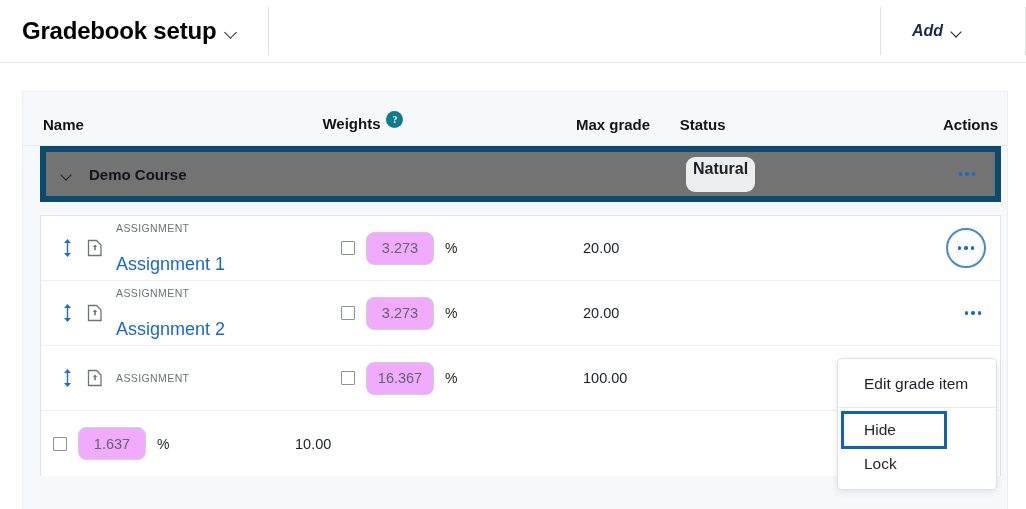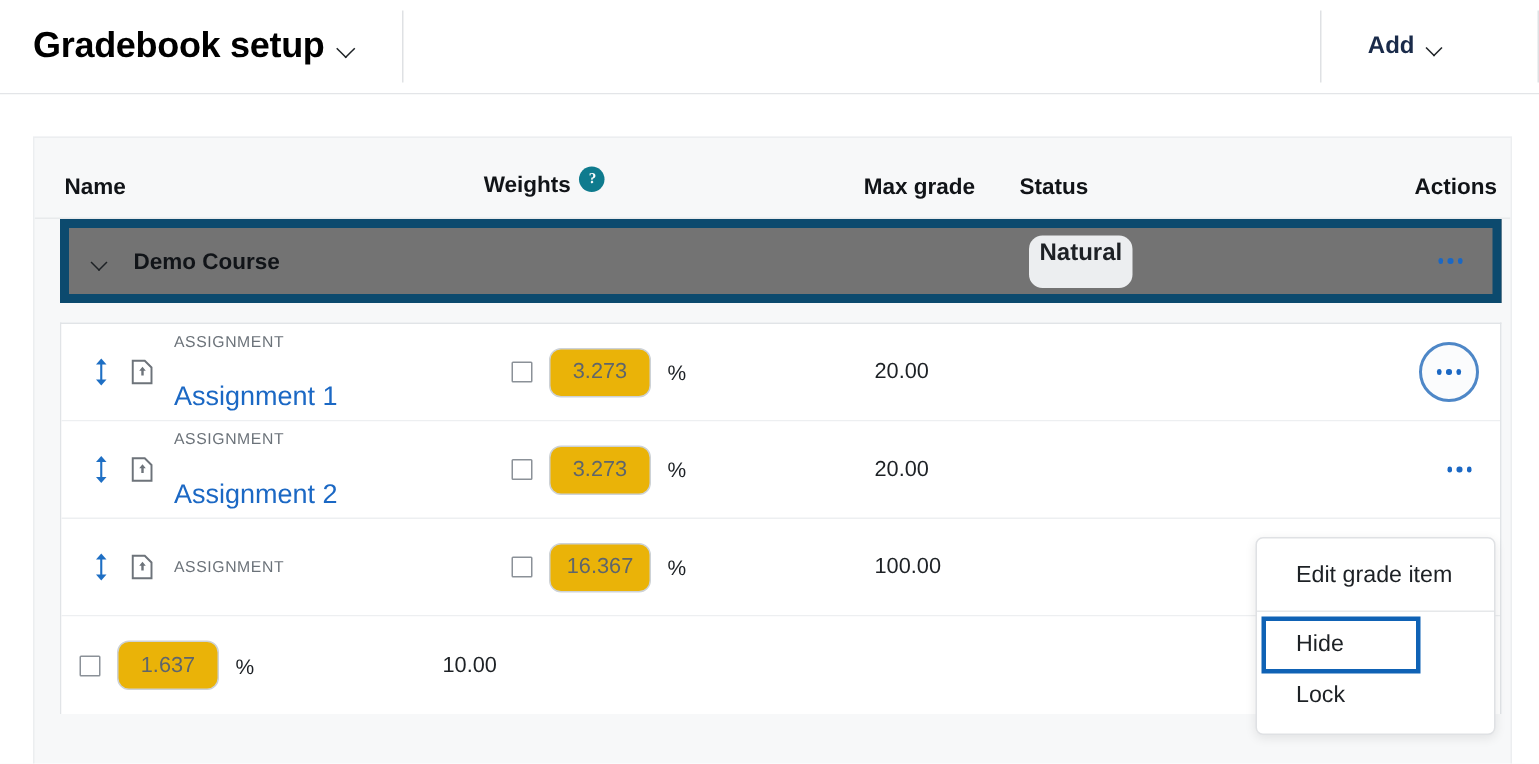--- a/index.html
+++ b/index.html
@@ -65,20 +65,21 @@
   .add-btn {
     display: flex;
     align-items: center;
     gap: 8px;
     padding: 0 31px;
     height: 100%;
     background: transparent;
     border: none;
     cursor: pointer;
     font-family: inherit;
+    font-style: italic;
   }
   .add-btn .label {
     font-size: 16px;
     font-weight: bold;
     color: #1a2b4a;
   }
   .add-btn .chevron-down::before {
     width: 7px; height: 7px;
     border-right-width: 1.6px;
     border-bottom-width: 1.6px;
@@ -252,21 +253,21 @@
     background: #fff;
     border-radius: 1px;
     cursor: pointer;
     flex: 0 0 auto;
   }
   .winput {
     width: 68px;
     height: 33px;
     border: 1px solid #cdd2d7;
     border-radius: 8px;
-    background: #eab308;
+    background: #f0abfc;
     color: #5e656c;
     font-size: 14.5px;
     font-family: inherit;
     text-align: center;
     padding: 0;
   }
   .wpct { font-size: 14px; color: #1d2125; }
 
   .cell-max {
     width: 104px;

